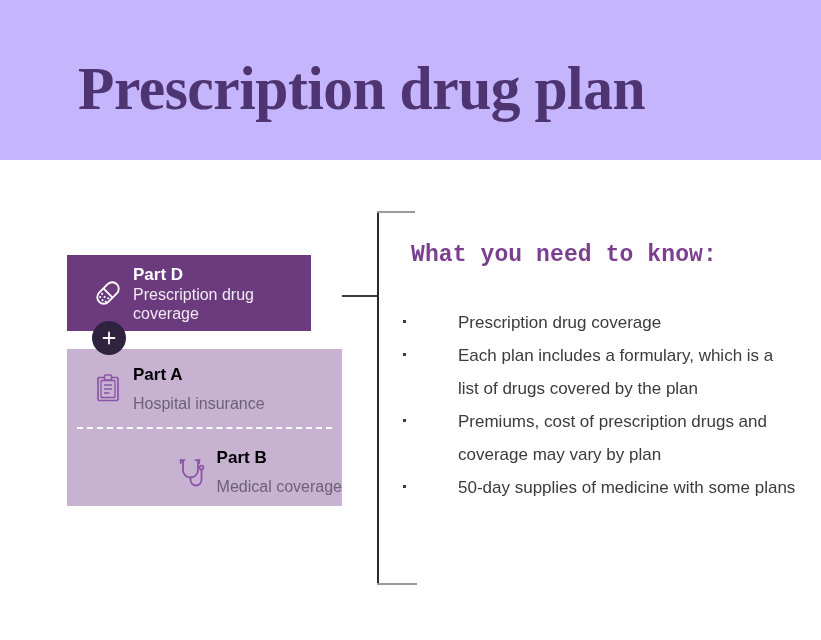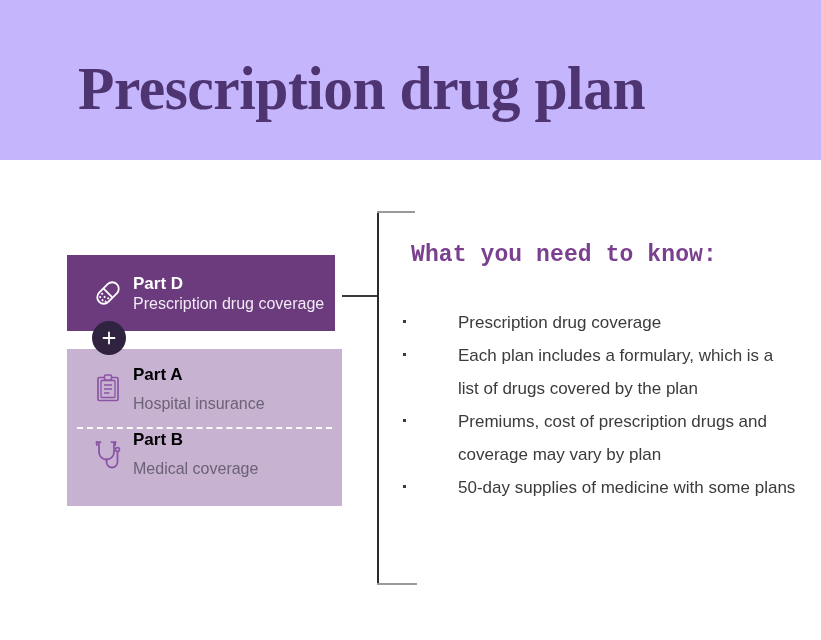--- a/index.html
+++ b/index.html
@@ -49,21 +49,21 @@
   }
 
   .card {
     position: relative;
     box-sizing: border-box;
     display: flex;
     align-items: center;
   }
 
   #card-part-d {
-    width: 268px;
+    width: 244px;
     height: 76px;
     background: #6b3b7e;
   }
   #card-lower-group {
     position: absolute;
     left: 0;
     top: 94px;
     width: 275px;
     height: 157px;
     background: #c8b2d2;
@@ -71,23 +71,24 @@
   #card-part-a {
     position: absolute;
     left: 0;
     top: 0;
     width: 275px;
     height: 78px;
   }
   #card-part-b {
     position: absolute;
     left: 0;
-    top: 65px;
+    top: 83px;
     width: 275px;
     height: 78px;
+    justify-content: flex-end;
   }
   #dashed-divider {
     position: absolute;
     left: 10px;
     top: 78px;
     width: 255px;
     height: 0;
     border-top: 2px dashed #ffffff;
   }
 

